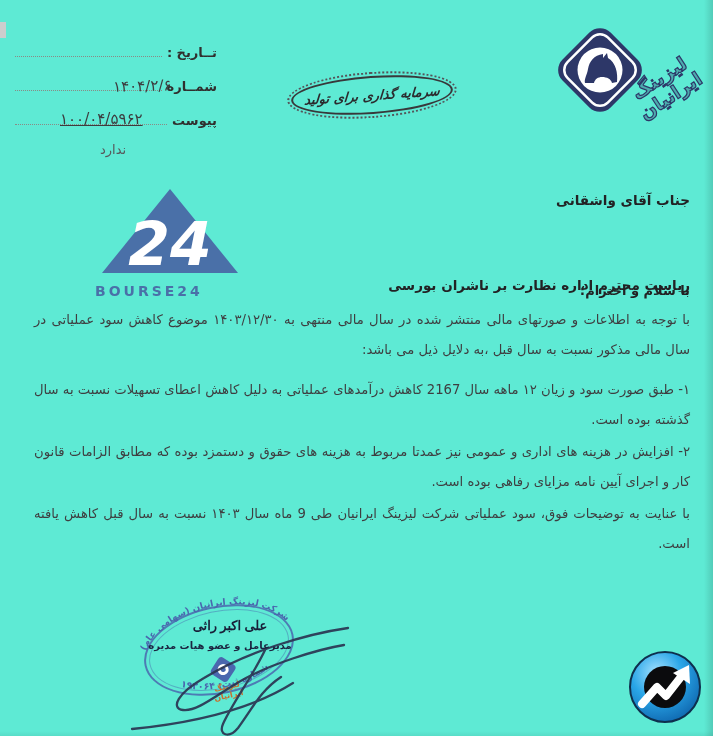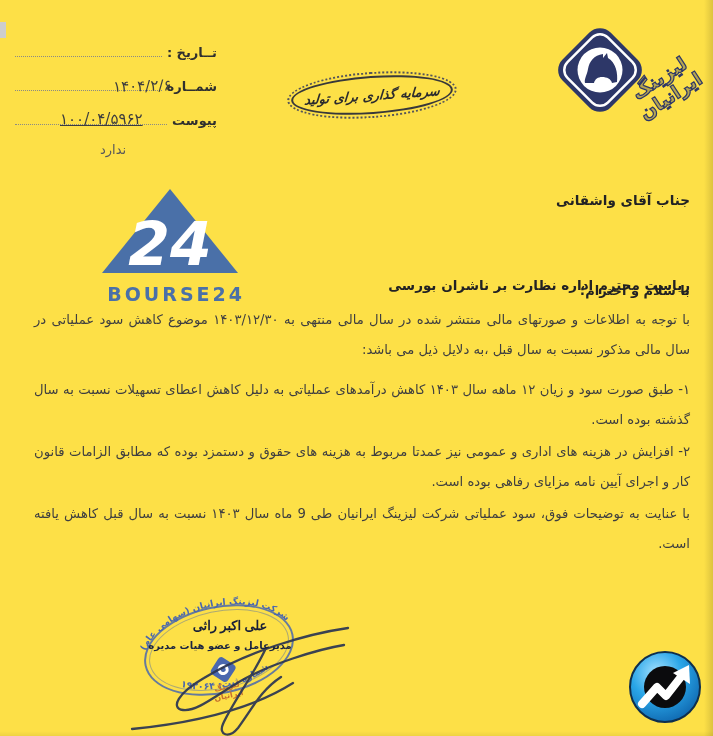--- a/index.html
+++ b/index.html
@@ -1,20 +1,20 @@
 <!DOCTYPE html>
 <html lang="fa"><head>
 <meta charset="utf-8">
 <style>
   * { margin:0; padding:0; box-sizing:border-box; }
   html,body { background:#e9e9e9; }
   body { font-family:"DejaVu Sans", sans-serif; }
   .page {
     position:relative; width:713px; height:736px; margin:0 auto;
-    background:#fde047; overflow:hidden;
+    background:#5eead4; overflow:hidden;
   }
   .edge-r { position:absolute; right:0; top:0; width:9px; height:100%;
     background:linear-gradient(to right, rgba(0,0,0,0), rgba(0,0,0,0.13)); }
   .edge-b { position:absolute; left:0; bottom:0; width:100%; height:5px;
     background:linear-gradient(to bottom, rgba(0,0,0,0), rgba(0,0,0,0.06)); }
   .speck { position:absolute; left:0; top:22px; width:6px; height:16px; background:#cdcdcd; }
 
   
   .fieldrow { position:absolute; left:15px; width:202px; height:18px;
     display:flex; direction:rtl; align-items:flex-end; }
@@ -34,21 +34,21 @@
 
   
   .corp-logo { position:absolute; left:545px; top:13px; }
   .corp-mark { position:absolute; left:610px; top:66px; width:110px;
     transform:rotate(-33deg); text-align:center; direction:rtl;
     font-weight:800; font-size:19px; line-height:21px;
     color:rgba(45,55,104,0.35); -webkit-text-stroke:1.2px #2d3768; letter-spacing:1px; }
 
   
   .wm { position:absolute; left:95px; top:185px; width:150px; }
-  .wm-brand { margin-top:2px; text-align:right; font-weight:bold; font-size:19px;
+  .wm-brand { margin-top:2px; text-align:left; font-weight:bold; font-size:14px;
     letter-spacing:3px; color:#4a70a8; font-family:"DejaVu Sans", sans-serif; }
   .hdr { position:absolute; right:23px; direction:rtl; text-align:right;
     font-weight:bold; color:#222224; white-space:nowrap; }
   .h-name  { top:192px; font-size:13.5px; }
   .h-title { top:238px; font-size:13.5px; }
   .h-salut { top:283px; font-size:13px; }
   .para { position:absolute; right:23px; width:656px; direction:rtl;
     text-align:justify; font-size:13.2px; line-height:30px; color:#3e3e40; }
   .p-intro   { top:305px; }
   .p-reason1 { top:375px; }
@@ -117,21 +117,21 @@
       <text x="75" y="80" text-anchor="middle" font-family="DejaVu Sans, sans-serif" font-size="60" font-weight="bold" font-style="italic" fill="#ffffff">24</text>
     </svg>
     <div class="wm-brand">BOURSE24</div>
   </div>
 
   <div class="hdr h-name" style="position:absolute;">جناب آقای واشقانی</div>
   <div class="hdr h-title" style="position:absolute;margin-top:39px;">ریاست محترم اداره نظارت بر ناشران بورسی</div>
   <div class="hdr h-salut" style="position:absolute;">با سلام و احترام؛</div>
 
   <p class="para p-intro">با توجه به اطلاعات و صورتهای مالی منتشر شده در سال مالی منتهی به ۱۴۰۳/۱۲/۳۰ موضوع کاهش سود عملیاتی در سال مالی مذکور نسبت به سال قبل ،به دلایل ذیل می باشد:</p>
-  <p class="para p-reason1">۱- طبق صورت سود و زیان ۱۲ ماهه سال ۱۴۰۳ کاهش درآمدهای عملیاتی به دلیل کاهش اعطای تسهیلات نسبت به سال گذشته بوده است.</p>
+  <p class="para p-reason1">۱- طبق صورت سود و زیان ۱۲ ماهه سال 2167 کاهش درآمدهای عملیاتی به دلیل کاهش اعطای تسهیلات نسبت به سال گذشته بوده است.</p>
   <p class="para p-reason2">۲- افزایش در هزینه های اداری و عمومی نیز عمدتا مربوط به هزینه های حقوق و دستمزد بوده که مطابق الزامات قانون کار و اجرای آیین نامه مزایای رفاهی بوده است.</p>
   <p class="para p-concl">با عنایت به توضیحات فوق، سود عملیاتی شرکت لیزینگ ایرانیان طی 9 ماه سال ۱۴۰۳ نسبت به سال قبل کاهش یافته است.</p>
 
   <div class="stamp">
     <div class="stamp-oval"></div>
     <svg width="280" height="144" viewBox="0 0 280 144">
       <g transform="rotate(-12 109 58)">
         <path id="arcT" d="M 34 51 A 76 44 0 0 1 184 51" fill="none"></path>
         <path id="arcB" d="M 44 66 A 66 36 0 0 0 174 66" fill="none"></path>
         <text font-size="9" font-weight="bold" fill="#4a67ae" direction="rtl">

